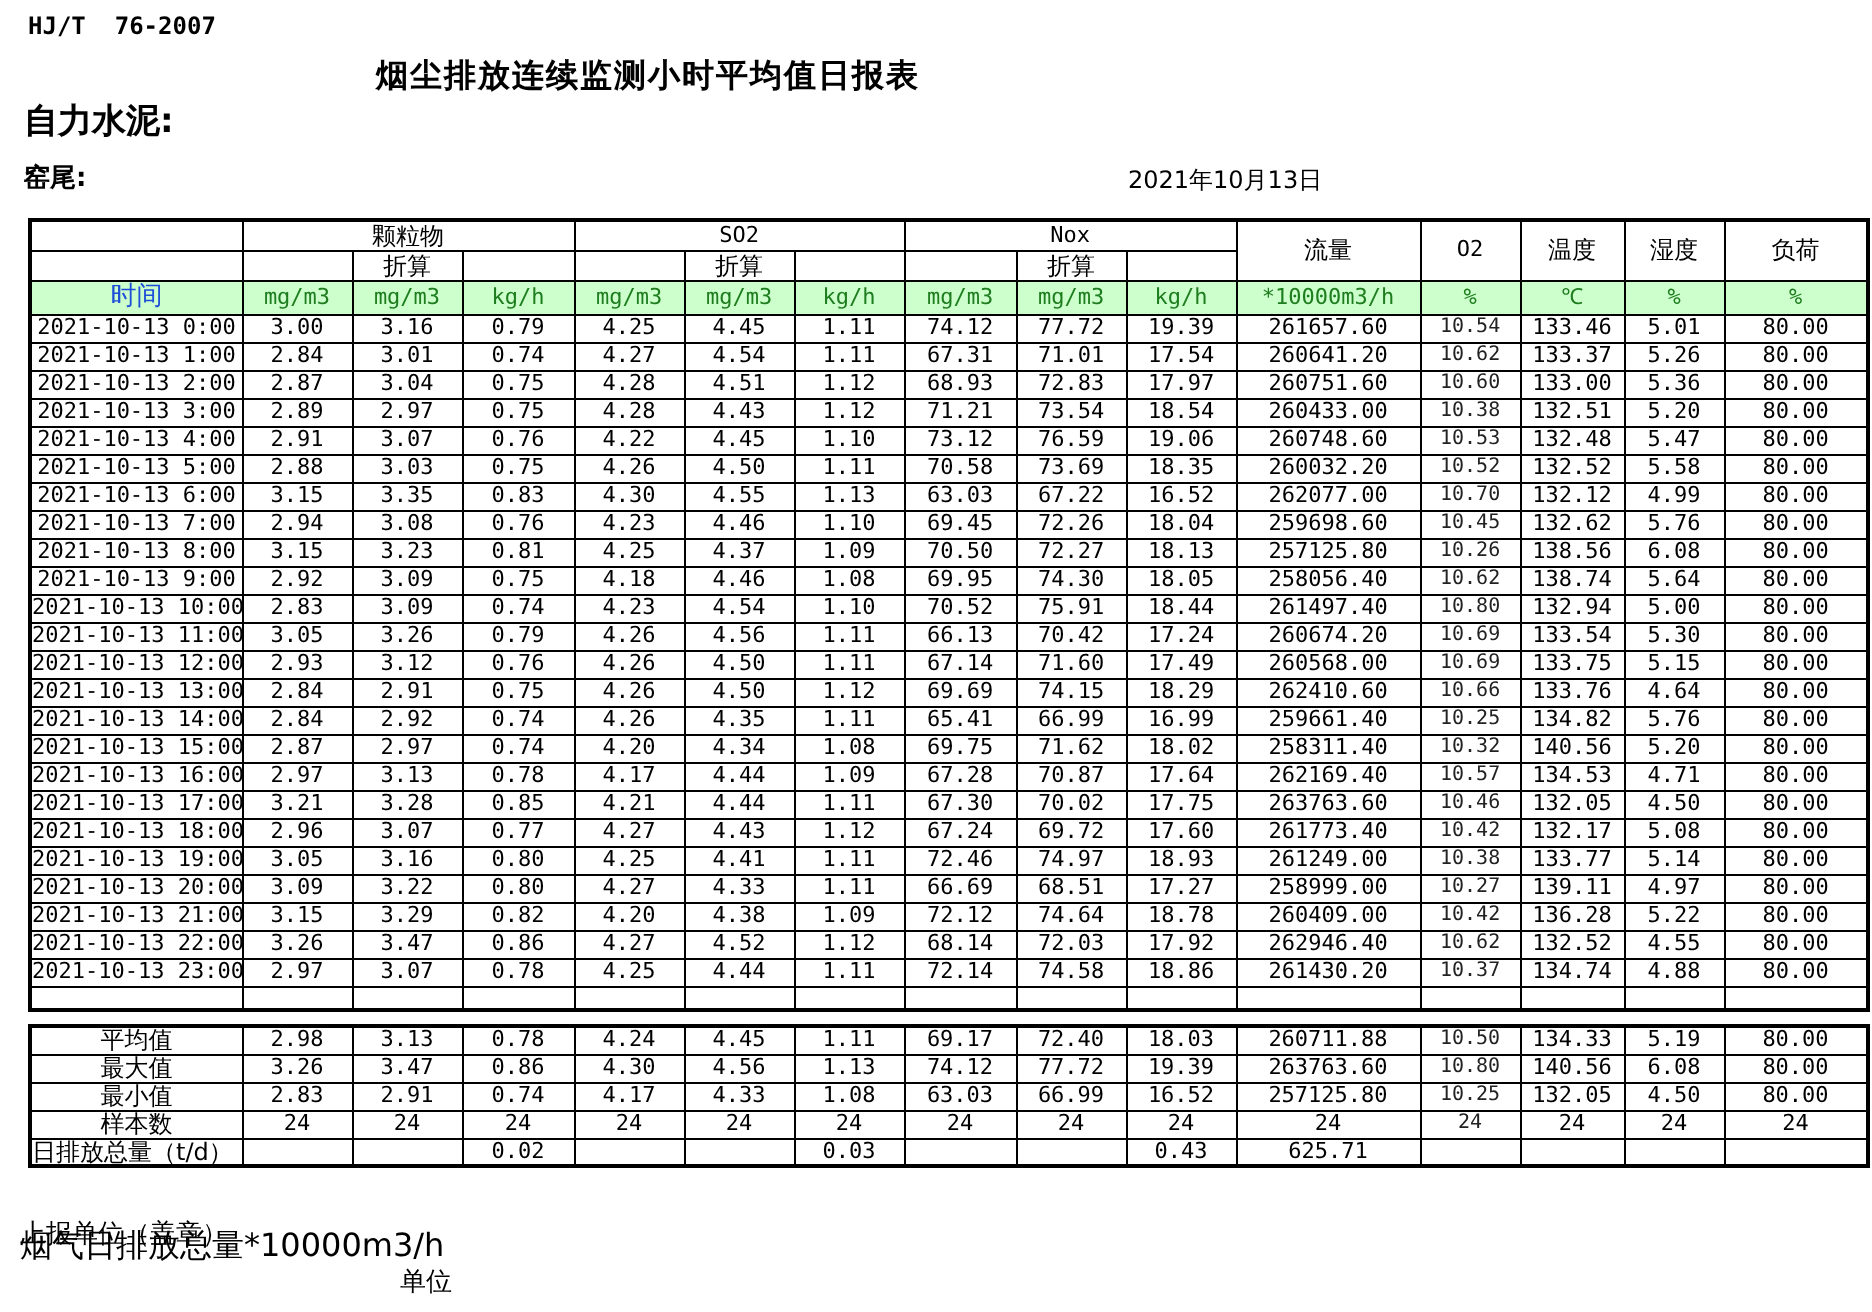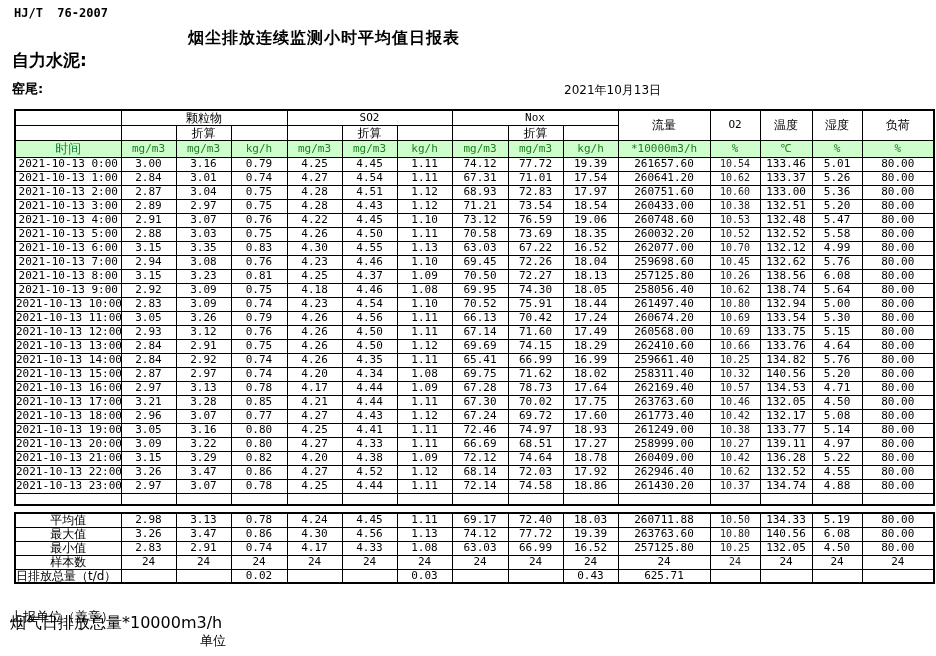--- a/index.html
+++ b/index.html
@@ -23,21 +23,21 @@
 
   .tables{position:absolute;left:14px;top:109px;}
   table{border-collapse:collapse;table-layout:fixed;width:919px;border:2px solid var(--border);}
   td{border:1px solid var(--border);text-align:center;vertical-align:middle;
      font-size:11px;height:14px;line-height:12px;padding:0;
      font-family:"DejaVu Sans Mono",monospace;overflow:hidden;white-space:nowrap;}
   td.cn{font-family:"DejaVu Sans",sans-serif;font-size:12px;}
   tr.group-row td{height:15px;}
   tr.zhesuan-row td{height:15px;margin-left:47px;}
   tr.unit-row td{background:var(--accent-green);color:var(--unit-text);height:17px;font-size:11px;}
-  tr.unit-row td.time-head{color:#15803d;font-family:"DejaVu Sans",sans-serif;font-size:13px;}
+  tr.unit-row td.time-head{color:#1d4ed8;font-family:"DejaVu Sans",sans-serif;font-size:13px;}
   td.o2{font-size:10px;color:#222;}
   tr.spacer-row td{height:12px;}
   #summary-table{margin-top:6px;}
   #summary-table td.label-cell{font-family:"DejaVu Sans",sans-serif;font-size:12px;}
   #summary-table tr.total-row td.label-cell{text-align:left;font-size:12px;}
   .footer-line1{position:absolute;left:10px;top:613px;font-size:16px;font-family:"DejaVu Sans",sans-serif;}
   .footer-line2{position:absolute;left:10px;top:608px;font-size:13px;text-align:center;}
   .footer-unit{position:absolute;left:200px;top:632px;font-size:13px;}
 </style>
 </head>
@@ -386,21 +386,21 @@
           </tr>
           <tr>
             <td>2021-10-13 16:00</td>
             <td>2.97</td>
             <td>3.13</td>
             <td>0.78</td>
             <td>4.17</td>
             <td>4.44</td>
             <td>1.09</td>
             <td>67.28</td>
-            <td>78.73</td>
+            <td>70.87</td>
             <td>17.64</td>
             <td>262169.40</td>
             <td class="o2">10.57</td>
             <td>134.53</td>
             <td>4.71</td>
             <td>80.00</td>
           </tr>
           <tr>
             <td>2021-10-13 17:00</td>
             <td>3.21</td>

